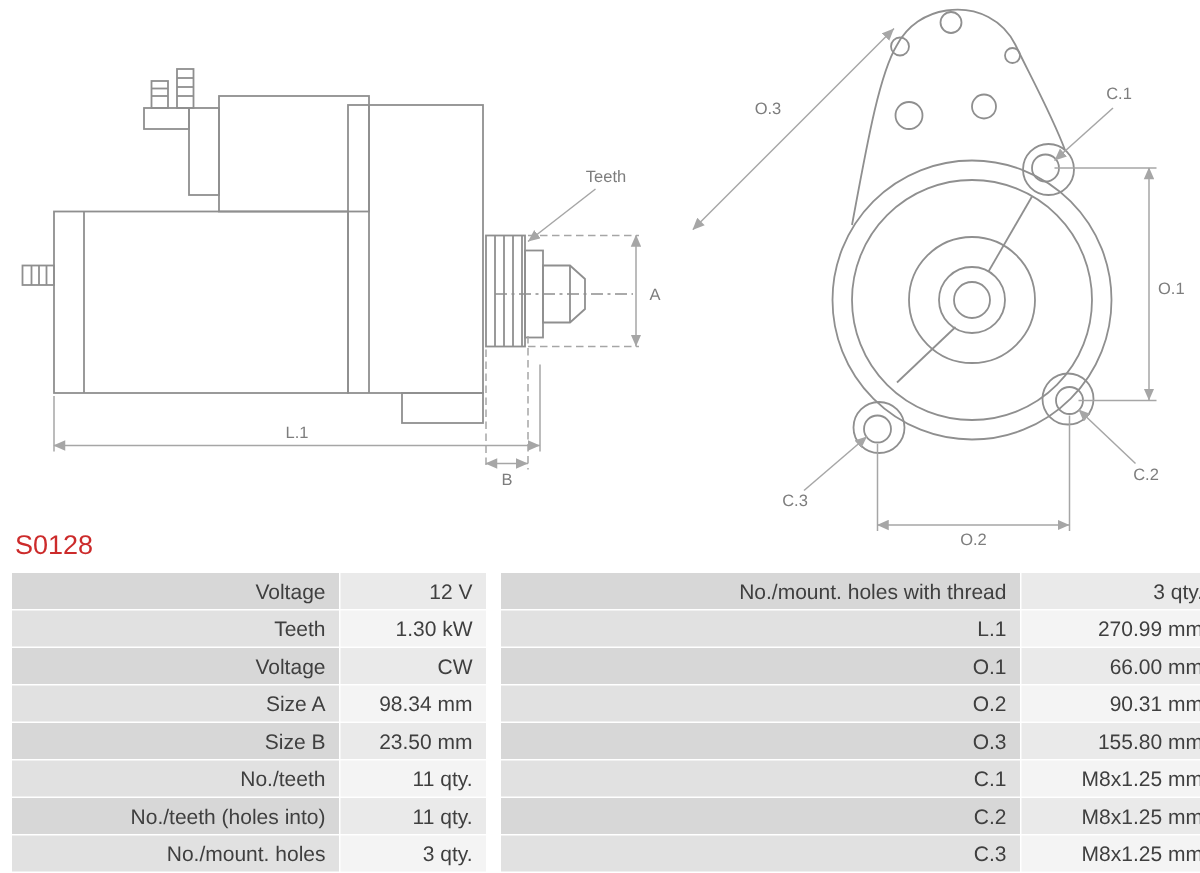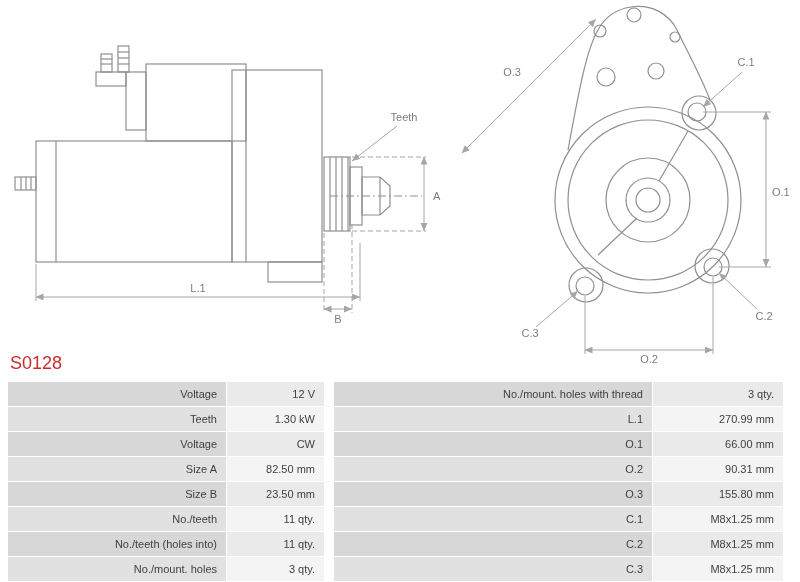--- a/index.html
+++ b/index.html
@@ -3,24 +3,24 @@
 <meta charset="utf-8">
 <style>
   *{box-sizing:border-box;}
   html,body{margin:0;padding:0;}
   body{width:800px;height:582px;background:#ffffff;font-family:"Liberation Sans",sans-serif;position:relative;overflow:hidden;}
   .diagram{position:absolute;top:0;left:0;}
   .part-number{position:absolute;top:353px;left:10px;font-size:18px;color:#cc2b2b;}
   .spec-tables{position:absolute;top:382px;left:8px;display:flex;gap:10px;}
   .spec-col{display:flex;flex-direction:column;gap:1px;}
   .spec-row{display:flex;gap:1px;height:24px;}
-  .cell{display:flex;align-items:center;justify-content:flex-end;padding-right:9px;font-size:11px;color:#3f3f3f;white-space:nowrap;}
+  .cell{display:flex;align-items:center;justify-content:flex-end;padding-right:9px;font-size:14px;color:#3f3f3f;white-space:nowrap;}
   .spec-col.left .cell.label{width:218px;}
   .spec-col.left .cell.value{width:97px;}
-  .spec-col.right .cell.label{width:318px;}
+  .spec-col.right .cell.label{width:346px;}
   .spec-col.right .cell.value{width:130px;}
   .spec-row:nth-child(odd) .cell.label{background:#d7d7d7;}
   .spec-row:nth-child(odd) .cell.value{background:#eaeaea;}
   .spec-row:nth-child(even) .cell.label{background:#e1e1e1;}
   .spec-row:nth-child(even) .cell.value{background:#f4f4f4;}
   svg text{font-family:"Liberation Sans",sans-serif;font-size:11px;fill:#7d7d7d;}
 </style>
 </head>
 <body>
 
@@ -167,21 +167,21 @@
       <div class="spec-row">
         <div class="cell label">Teeth</div>
         <div class="cell value">1.30 kW</div>
       </div>
       <div class="spec-row">
         <div class="cell label">Voltage</div>
         <div class="cell value">CW</div>
       </div>
       <div class="spec-row">
         <div class="cell label">Size A</div>
-        <div class="cell value">82.50 mm</div>
+        <div class="cell value">98.34 mm</div>
       </div>
       <div class="spec-row">
         <div class="cell label">Size B</div>
         <div class="cell value">23.50 mm</div>
       </div>
       <div class="spec-row">
         <div class="cell label">No./teeth</div>
         <div class="cell value">11 qty.</div>
       </div>
       <div class="spec-row">

